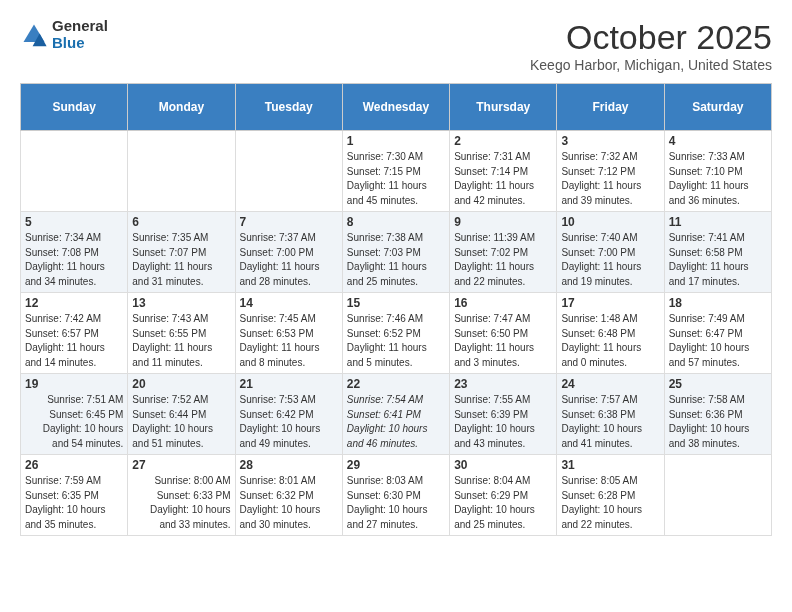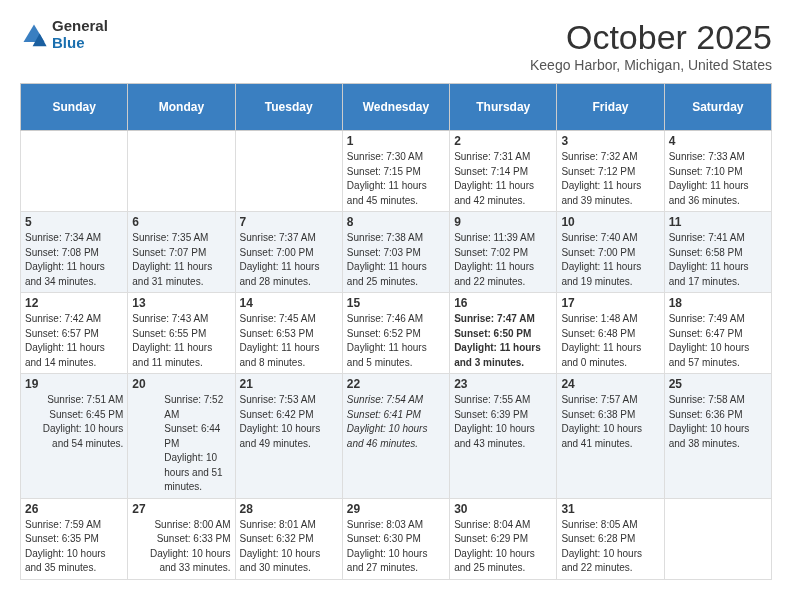--- a/index.html
+++ b/index.html
@@ -150,21 +150,21 @@
 Daylight: 11 hours and 8 minutes.</div>
           </td>
           <td>
             <span class="day-num">15</span>
             <div class="day-info" style="white-space: pre-line;">Sunrise: 7:46 AM
 Sunset: 6:52 PM
 Daylight: 11 hours and 5 minutes.</div>
           </td>
           <td>
             <span class="day-num">16</span>
-            <div class="day-info" style="white-space: pre-line; font-weight: bold;">Sunrise: 7:47 AM
+            <div class="day-info" style="white-space: pre-line;">Sunrise: 7:47 AM
 Sunset: 6:50 PM
 Daylight: 11 hours and 3 minutes.</div>
           </td>
           <td>
             <span class="day-num">17</span>
             <div class="day-info" style="white-space: pre-line;">Sunrise: 1:48 AM
 Sunset: 6:48 PM
 Daylight: 11 hours and 0 minutes.</div>
           </td>
           <td>
@@ -176,21 +176,21 @@
         </tr>
         <tr class="row-shaded">
           <td>
             <span class="day-num">19</span>
             <div class="day-info" style="white-space: pre-line; text-align: right;">Sunrise: 7:51 AM
 Sunset: 6:45 PM
 Daylight: 10 hours and 54 minutes.</div>
           </td>
           <td>
             <span class="day-num">20</span>
-            <div class="day-info" style="white-space: pre-line; margin-left: 32px;">Sunrise: 7:52 AM
+            <div class="day-info" style="white-space: pre-line;">Sunrise: 7:52 AM
 Sunset: 6:44 PM
 Daylight: 10 hours and 51 minutes.</div>
           </td>
           <td>
             <span class="day-num">21</span>
             <div class="day-info" style="white-space: pre-line;">Sunrise: 7:53 AM
 Sunset: 6:42 PM
 Daylight: 10 hours and 49 minutes.</div>
           </td>
           <td>

